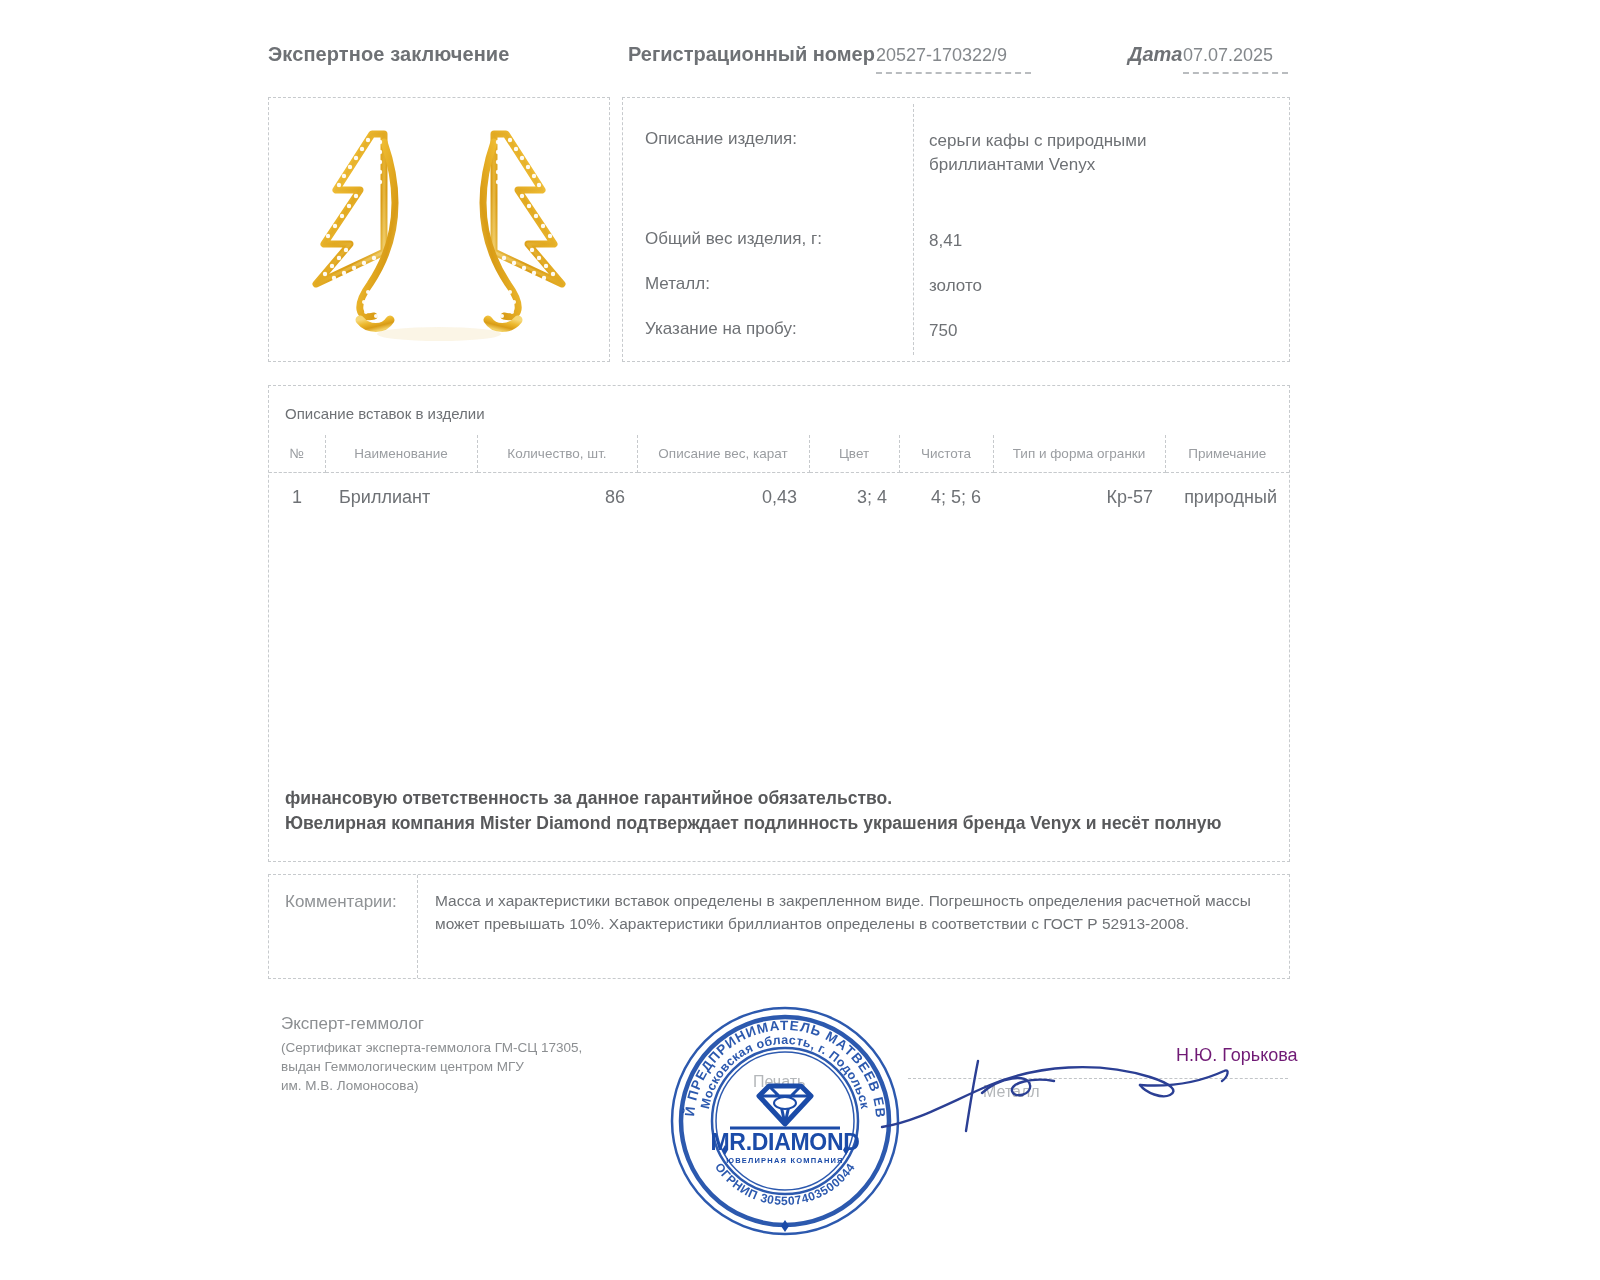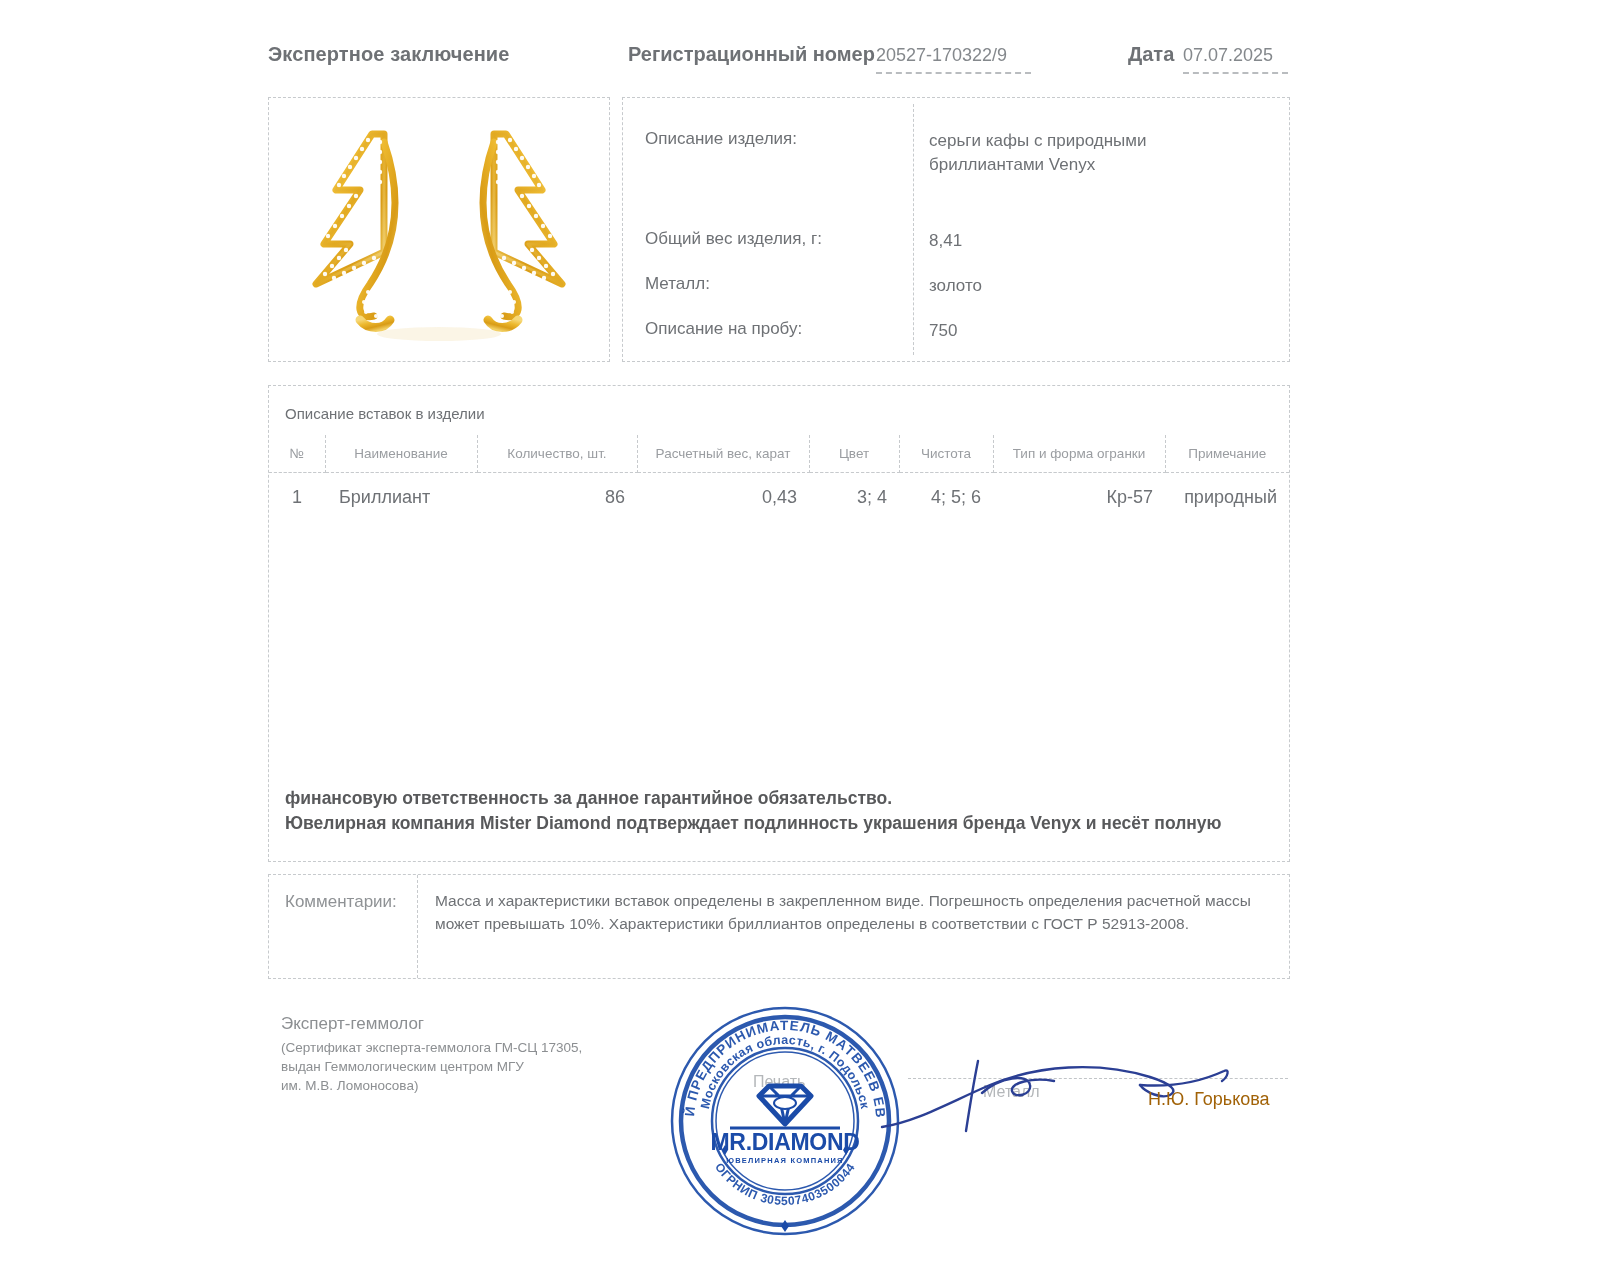--- a/index.html
+++ b/index.html
@@ -28,21 +28,21 @@
     font-size:20px; font-weight:bold; color:#6e7175;
   }
   .hdr-reg-val{
     position:absolute; left:608px; top:5px;
     width:155px; padding-bottom:6px;
     font-size:18px; color:#84888c;
     border-bottom:2px dashed #b9bcbf;
   }
   .hdr-date-label{
     position:absolute; left:860px; top:3px;
-    font-size:20px; font-weight:bold; color:#6e7175;
+    font-size:20px; font-weight:bold; color:#6e7175;font-style:italic;
   }
   .hdr-date-val{
     position:absolute; left:915px; top:5px;
     width:105px; padding-bottom:6px;
     font-size:18px; color:#84888c;
     border-bottom:2px dashed #b9bcbf;
   }
 
   
   .dash{border:1px dashed #c7cacd;}
@@ -136,22 +136,22 @@
   .sign-line{
     position:absolute; left:640px; top:73px; width:380px; height:0;
     border-top:1px dashed #c2c5c8;
   }
   .sign-label{
     position:absolute; left:715px; top:78px;
     font-size:16px; color:#b4b7ba;
   }
   .sign-svg{position:absolute; left:610px; top:10px; width:420px; height:120px;}
   .sign-name{
-    position:absolute; left:880px; top:40px;
-    font-size:18px; color:#a16207; white-space:nowrap;margin-top:44px;
+    position:absolute; left:908px; top:40px;
+    font-size:18px; color:#701a75; white-space:nowrap;
   }
 </style>
 </head>
 <body>
 
 <div class="page">
 
   <div class="hdr">
     <div class="hdr-title">Экспертное заключение</div>
     <div class="hdr-reg-label">Регистрационный номер</div>
@@ -232,21 +232,21 @@
       <div class="il" style="top:31px">Описание изделия:</div>
       <div class="iv" style="top:31px">серьги кафы с природными</div>
       <div class="iv" style="top:55px">бриллиантами Venyx</div>
 
       <div class="il" style="top:131px">Общий вес изделия, г:</div>
       <div class="iv" style="top:131px">8,41</div>
 
       <div class="il" style="top:176px">Металл:</div>
       <div class="iv" style="top:176px">золото</div>
 
-      <div class="il" style="top:221px">Описание на пробу:</div>
+      <div class="il" style="top:221px">Указание на пробу:</div>
       <div class="iv" style="top:221px">750</div>
     </div>
   </div>
 
   <div class="inserts dash">
     <div class="inserts-title">Описание вставок в изделии</div>
 
     <table class="tbl">
       <colgroup>
         <col style="width:56px">
@@ -256,21 +256,21 @@
           <col style="width:90px">
           <col style="width:94px">
         <col style="width:172px">
           <col style="width:124px">
       </colgroup>
       <thead>
         <tr>
           <th>№</th>
           <th>Наименование</th>
           <th>Количество, шт.</th>
-          <th>Расчетный вес, карат</th>
+          <th>Описание вес, карат</th>
           <th>Цвет</th>
           <th>Чистота</th>
           <th>Тип и форма огранки</th>
           <th>Примечание</th>
         </tr>
       </thead>
       <tbody>
         <tr>
           <td class="num">1</td>
           <td class="name">Бриллиант</td>

